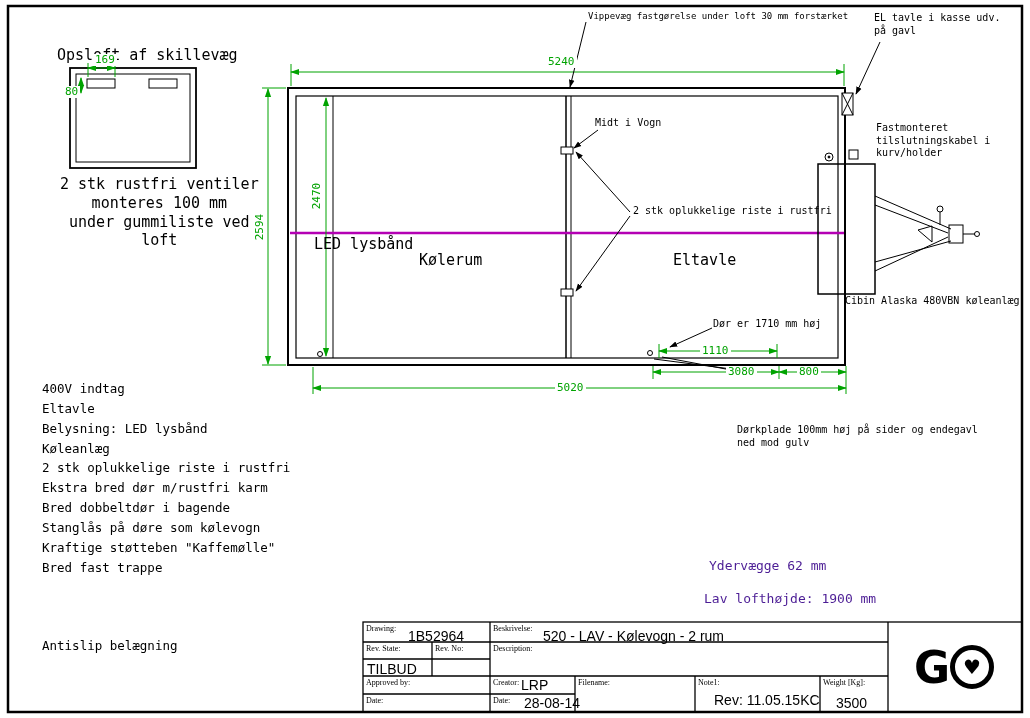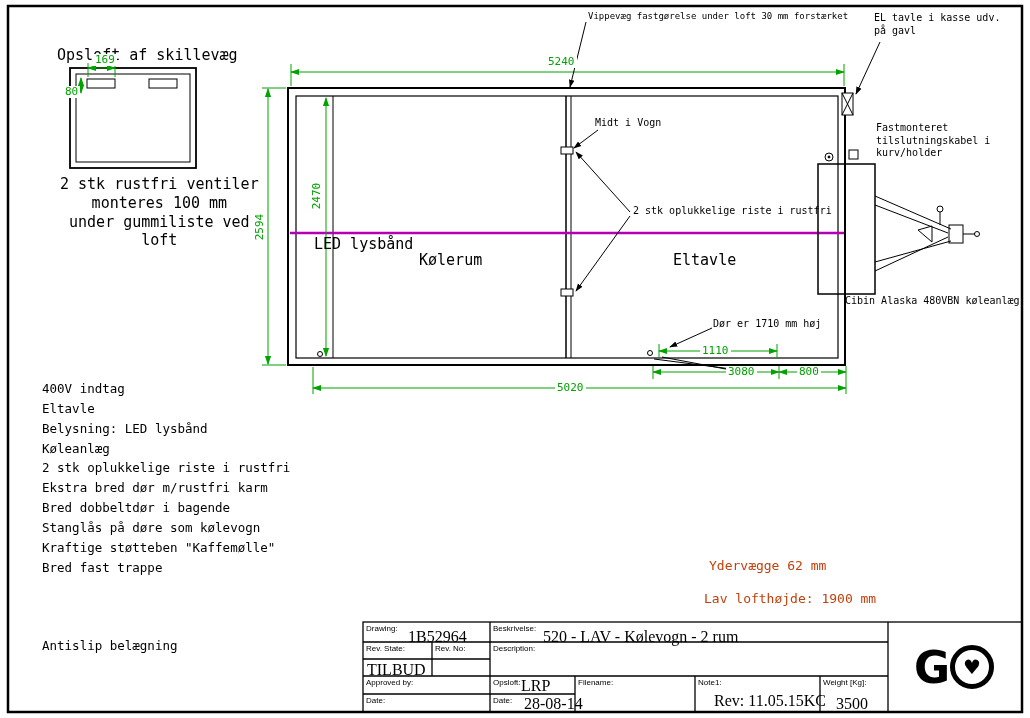--- a/index.html
+++ b/index.html
@@ -7,23 +7,23 @@
          font-family:"DejaVu Sans Mono",monospace;}
   svg{position:absolute;left:0;top:0;}
   .txt{position:absolute;color:#000;white-space:pre-line;line-height:1.25;
        font-family:"DejaVu Sans Mono",monospace;}
   .s9{font-size:9px;}
   .s95{font-size:10px;}
   .s10{font-size:15px;text-align:center;}
   .spec{font-size:12.5px;}
   .dim{color:#00a300;font-size:11px;background:#fff;padding:0 2px;line-height:1.1;}
   .rot{transform:translate(-50%,-50%) rotate(-90deg);}
-  .cyan{color:#c2410c;font-size:13px;}
-  .tbl{position:absolute;font-family:Liberation Sans, sans-serif;font-size:8px;color:#000;}
-  .tbv{position:absolute;font-family:Liberation Serif, serif;font-size:16px;color:#000;}
+  .cyan{color:#4c1d95;font-size:13px;}
+  .tbl{position:absolute;font-family:Liberation Serif, serif;font-size:8px;color:#000;}
+  .tbv{position:absolute;font-family:Liberation Sans, sans-serif;font-size:14px;color:#000;}
   .logo{position:absolute;left:890px;top:624px;width:130px;height:86px;
         display:flex;align-items:center;justify-content:center;
         font-family:"DejaVu Sans",sans-serif;font-weight:bold;font-size:44px;color:#000;
         letter-spacing:-2px;}
   .logo-o{width:34px;height:34px;border:5px solid #000;border-radius:50%;
           display:inline-flex;align-items:center;justify-content:center;margin:0 2px;}
   .logo-heart{font-size:20px;line-height:1;letter-spacing:0;}
 </style>
 </head>
 <body>
@@ -147,20 +147,22 @@
 <div class="txt s9" style="left:588px;top:11px">Vippevæg fastgørelse under loft 30 mm forstærket</div>
 <div class="txt s95" style="left:874px;top:12px">EL tavle i kasse udv.
 på gavl</div>
 <div class="txt s95" style="left:876px;top:122px">Fastmonteret
 tilslutningskabel i
 kurv/holder</div>
 <div class="txt s95" style="left:595px;top:117px">Midt i Vogn</div>
 <div class="txt s95" style="left:633px;top:205px">2 stk oplukkelige riste i rustfri</div>
 <div class="txt s95" style="left:845px;top:295px">Cibin Alaska 480VBN køleanlæg</div>
 <div class="txt s95" style="left:713px;top:318px">Dør er 1710 mm høj</div>
+<div class="txt s95" style="left:737px;top:424px">Dørkplade 100mm høj på sider og endegavl
+ned mod gulv</div>
 
 <div class="txt s10" style="left:314px;top:235px">LED lysbånd</div>
 <div class="txt s10" style="left:419px;top:251px">Kølerum</div>
 <div class="txt s10" style="left:673px;top:251px">Eltavle</div>
 
 <div class="txt dim" style="left:546px;top:56px">5240</div>
 <div class="txt dim rot" style="left:260px;top:227px">2594</div>
 <div class="txt dim rot" style="left:317px;top:196px">2470</div>
 <div class="txt dim" style="left:700px;top:345px">1110</div>
 <div class="txt dim" style="left:726px;top:366px">3080</div>
@@ -188,21 +190,21 @@
 <div class="tbl" style="left:366px;top:624px">Drawing:</div>
 <div class="tbv" style="left:408px;top:628px">1B52964</div>
 <div class="tbl" style="left:493px;top:624px">Beskrivelse:</div>
 <div class="tbv" style="left:543px;top:628px">520 - LAV - Kølevogn - 2 rum</div>
 <div class="tbl" style="left:366px;top:644px">Rev. State:</div>
 <div class="tbl" style="left:435px;top:644px">Rev. No:</div>
 <div class="tbv" style="left:367px;top:661px">TILBUD</div>
 <div class="tbl" style="left:493px;top:644px">Description:</div>
 <div class="tbl" style="left:366px;top:678px">Approved by:</div>
 <div class="tbl" style="left:366px;top:696px">Date:</div>
-<div class="tbl" style="left:493px;top:678px">Opsloft:</div>
+<div class="tbl" style="left:493px;top:678px">Creator:</div>
 <div class="tbv" style="left:521px;top:677px">LRP</div>
 <div class="tbl" style="left:493px;top:696px">Date:</div>
 <div class="tbv" style="left:524px;top:695px">28-08-14</div>
 <div class="tbl" style="left:578px;top:678px">Filename:</div>
 <div class="tbl" style="left:698px;top:678px">Note1:</div>
 <div class="tbv" style="left:714px;top:692px">Rev: 11.05.15KC</div>
 <div class="tbl" style="left:823px;top:678px">Weight [Kg]:</div>
 <div class="tbv" style="left:836px;top:695px">3500</div>
 
 <div class="logo">

